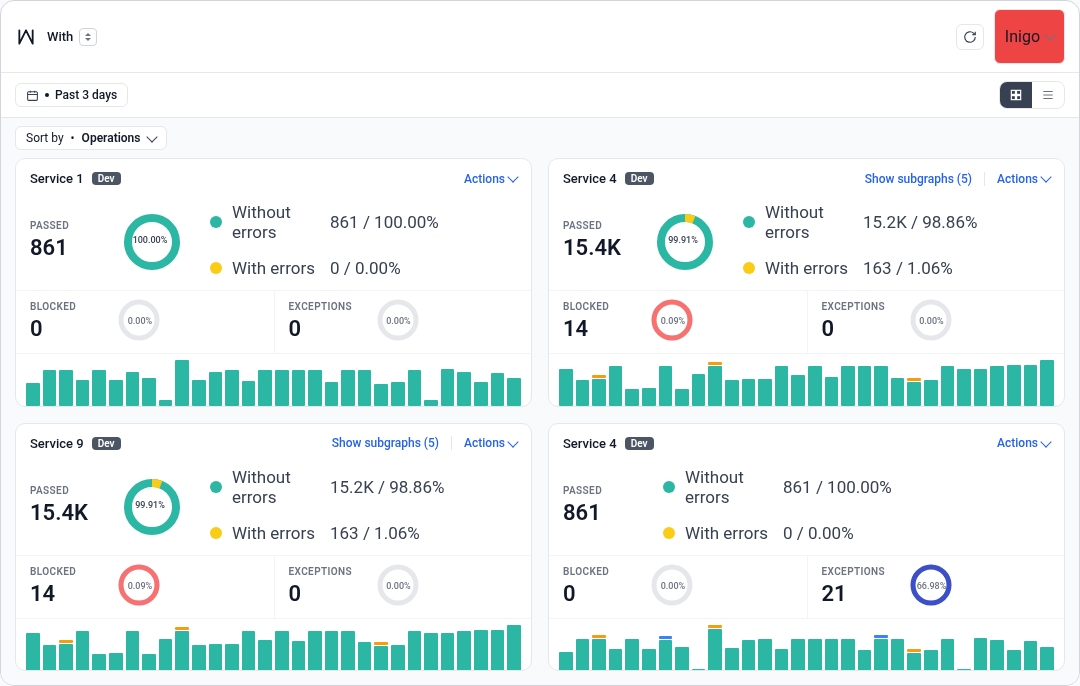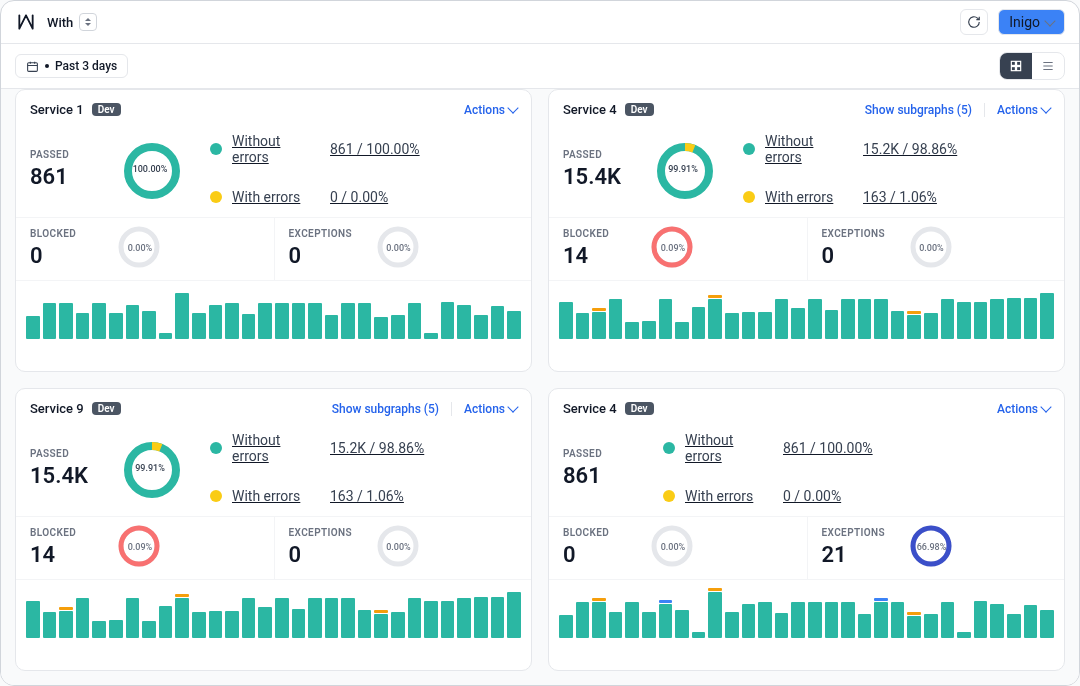--- a/index.html
+++ b/index.html
@@ -48,21 +48,21 @@
   .icon-btn {
     width: 28px; height: 26px;
     display: inline-flex; align-items: center; justify-content: center;
     border: 1px solid #e5e7eb; border-radius: 6px;
     background: #fff;
     cursor: pointer;
   }
   .user-btn {
     display: inline-flex; align-items: center; gap: 6px;
     border: 1px solid #e5e7eb; border-radius: 6px;
-    background: #3b82f6; padding: 4px 10px; font-size: 14px;
+    background: #ef4444; padding: 17px 10px; font-size: 16px;
     cursor: pointer;
   }
   
   .toolbar {
     display: flex; align-items: center; justify-content: space-between;
     padding: 8px 14px;
     border-bottom: 1px solid #e5e7eb;
   }
   .pill {
     display: inline-flex; align-items: center; gap: 6px;
@@ -137,21 +137,21 @@
   .metric { min-width: 70px; }
   .metric .label { font-size: 10px; font-weight: 600; letter-spacing: .4px; color: #6b7280; }
   .metric .value { font-size: 22px; font-weight: 600; margin-top: 4px; }
   .donut-wrap { width: 60px; height: 60px; position: relative; flex-shrink: 0; text-align: right; }
   .donut-wrap svg { transform: rotate(-90deg); }
   .donut-center {
     position: absolute; inset: 0;
     display: flex; align-items: center; justify-content: center;
     font-size: 9px; font-weight: 500; color: #374151;
   }
-  .legend { display: flex; flex-direction: column; gap: 24px; flex: 1; font-size: 14px; margin-left: 10px; text-decoration: underline;}
+  .legend { display: flex; flex-direction: column; gap: 16px; flex: 1; font-size: 17px; margin-left: 10px;}
   .legend-row { display: flex; align-items: center; gap: 10px; }
   .legend-dot { width: 12px; height: 12px; border-radius: 50%; flex-shrink: 0; }
   .legend-label { width: 88px; color: #374151; }
   .legend-value { color: #374151; }
   
   .twocol {
     display: grid; grid-template-columns: 1fr 1fr;
     border-bottom: 1px solid #f3f4f6;
   }
   .twocol .col {
@@ -237,20 +237,28 @@
         </svg>
       </span>
       <span class="seg">
         <svg width="14" height="14" viewBox="0 0 24 24" fill="none" stroke="#6b7280" stroke-width="2">
           <path d="M4 6h16M4 12h16M4 18h16"></path>
         </svg>
       </span>
     </span>
   </div>
 
+  <div class="sortbar">
+    <span class="sort-pill">
+      <span>Sort by</span>
+      <span>&nbsp;•&nbsp;</span>
+      <b>Operations</b>
+      <span class="chevron" style="color:#374151;margin-left:4px"></span>
+    </span>
+  </div>
 
   <div class="grid" id="grid">
     <div class="card">
       <div class="card-head">
         <div class="card-title">
           <span>Service 1</span>
           <span class="badge">Dev</span>
         </div>
         <div class="card-actions">
 

